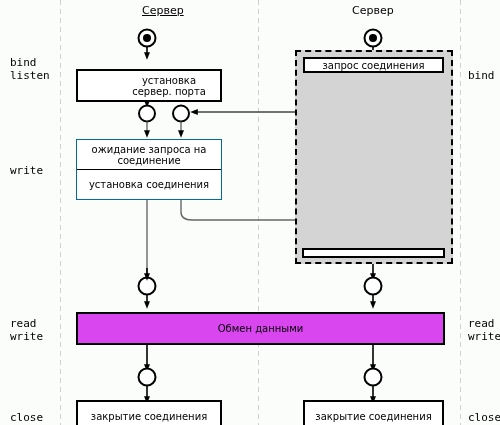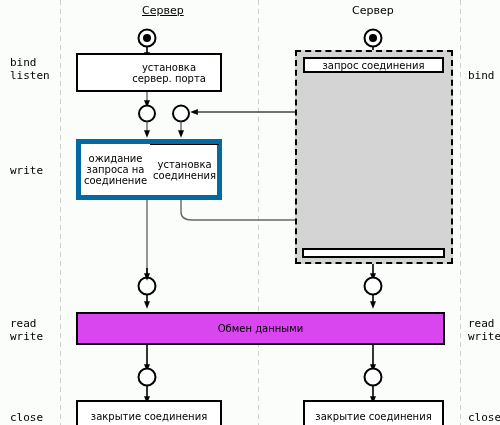--- a/index.html
+++ b/index.html
@@ -8,22 +8,22 @@
   #stage{position:relative;width:500px;height:425px;background:#fbfdfb;overflow:hidden;}
   #stage svg{position:absolute;left:0;top:0;}
   .lbl{position:absolute;font-family:"DejaVu Sans Mono", monospace;font-size:11px;color:#000;
        line-height:12px;white-space:pre;}
   .lane-title{position:absolute;font-family:"DejaVu Sans", sans-serif;font-size:11px;color:#000;
        white-space:nowrap;}
   .node{position:absolute;box-sizing:border-box;background:#ffffff;border:2px solid #000;
         display:flex;align-items:center;justify-content:center;text-align:center;
         font-size:10px;color:#000;line-height:11px;padding:0 3px;}
   .node.gray{background:#d946ef;}
-  .cellbox{position:absolute;box-sizing:border-box;border:5px solid #0369a1;background:#fff;
-        display:flex;flex-direction:row;}
+  .cellbox{position:absolute;box-sizing:border-box;border:1px solid #0369a1;background:#fff;
+        display:flex;flex-direction:column;}
   .cellbox .cell{flex:1;display:flex;align-items:center;justify-content:center;text-align:center;
         font-size:10px;line-height:11px;color:#000;padding:0 3px;}
   .cellbox .cell.divider{border-top:1px solid #000;text-align:center;}
   .region{position:absolute;box-sizing:border-box;background:#d4d4d4;border:2px dashed #000;}
   .joinbar{position:absolute;box-sizing:border-box;background:#ffffff;border:2px solid #000;}
 </style>
 </head>
 <body>
 
 <div id="stage">
@@ -110,21 +110,21 @@
   <div class="lbl" style="left:10px;top:165px;">write</div>
   <div class="lbl" style="left:10px;top:318px;">read</div>
   <div class="lbl" style="left:10px;top:331px;">write</div>
   <div class="lbl" style="left:10px;top:412px;">close</div>
 
   <div class="lbl" style="left:468px;top:70px;">bind</div>
   <div class="lbl" style="left:468px;top:318px;">read</div>
   <div class="lbl" style="left:468px;top:331px;">write</div>
   <div class="lbl" style="left:468px;top:412px;">close</div>
 
-  <div class="node" style="left:76px;top:53px;width:146px;height:39px;padding-left:43px;">установка сервер. порта</div>
+  <div class="node" style="left:76px;top:69px;width:146px;height:33px;padding-left:43px;">установка сервер. порта</div>
 
   <div class="cellbox" style="left:76px;top:139px;width:146px;height:61px;">
     <div class="cell">ожидание запроса на соединение</div>
     <div class="cell divider">установка соединения</div>
   </div>
 
   <div class="node" style="left:76px;top:400px;width:146px;height:33px;">закрытие соединения</div>
 
   <div class="node" style="left:303px;top:57px;width:141px;height:16px;">запрос соединения</div>
 

